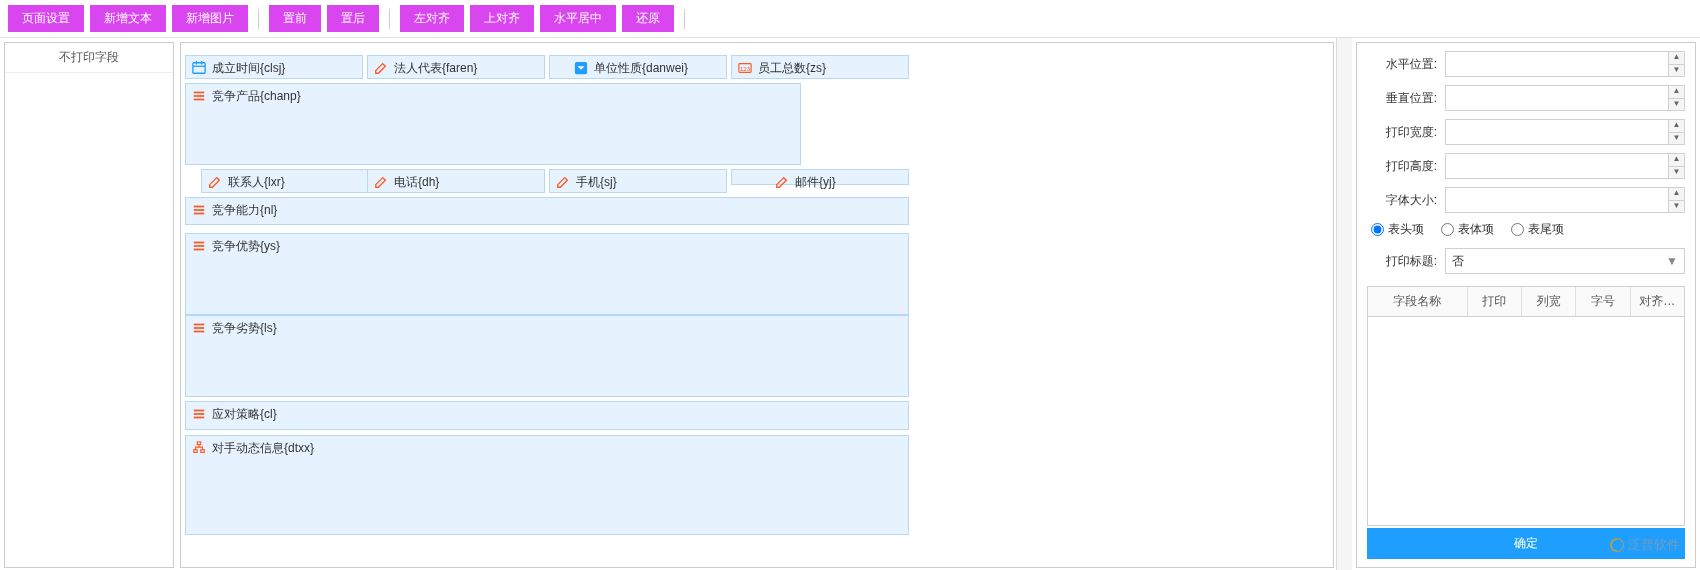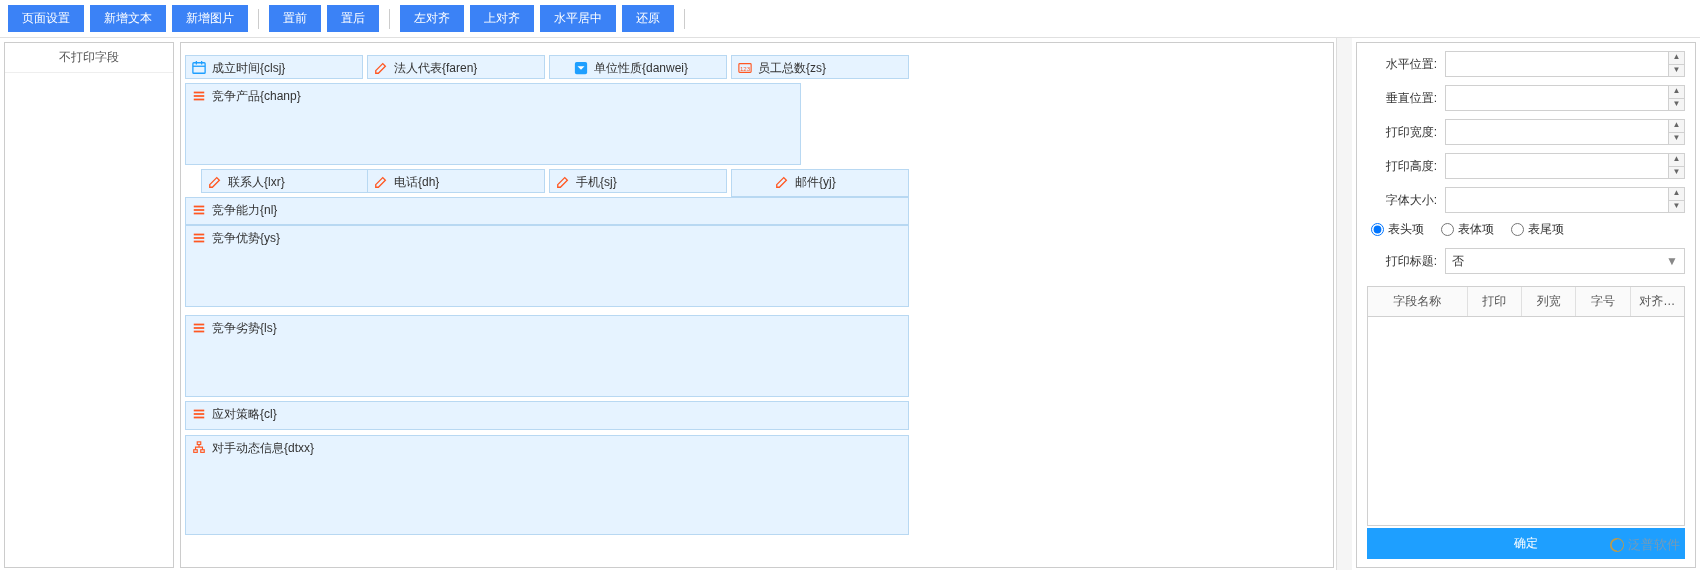--- a/index.html
+++ b/index.html
@@ -1,20 +1,20 @@
 <!DOCTYPE html>
 <html><head>
 <meta charset="utf-8">
 <style>
 * { box-sizing: border-box; margin: 0; padding: 0; }
 body { font-family: "Microsoft YaHei", Arial, sans-serif; font-size: 12px; color: #333; background: #fff; width: 1700px; height: 570px; overflow: hidden; }
 
 
 .toolbar { display: flex; align-items: center; padding: 5px 8px; gap: 6px; border-bottom: 1px solid #e0e0e0; }
-.btn { background: #3b82f6; color: #fff; border: none; padding: 5px 14px; font-size: 12px; cursor: pointer; }
+.btn { background: #d946ef; color: #fff; border: none; padding: 5px 14px; font-size: 12px; cursor: pointer; }
 .sep { width: 1px; height: 20px; background: #ccc; margin: 0 4px; }
 
 
 .main { display: flex; height: 534px; }
 .left-panel { width: 170px; border: 1px solid #ccc; margin: 4px; background: #fff; }
 .left-panel-header { text-align: center; padding: 6px 0; border-bottom: 1px solid #eee; color: #555; }
 
 .canvas-wrap { flex: 1; border: 1px solid #ccc; margin: 4px 2px; overflow: auto; position: relative; }
 .canvas { width: 1030px; background: #fff; position: relative; }
 
@@ -135,36 +135,36 @@
             <path d="M2 11l8-8 3 3-8 8H2v-3z" fill="none" stroke="#FF5722" stroke-width="1.5"></path>
           </svg>
         <span class="txt">电话{dh}</span>
       </div>
       <div class="field" style="left:368px; top:126px; width:178px; height:24px;">
         <svg class="icon ico-edit" viewBox="0 0 16 16">
             <path d="M2 11l8-8 3 3-8 8H2v-3z" fill="none" stroke="#FF5722" stroke-width="1.5"></path>
           </svg>
         <span class="txt">手机{sj}</span>
       </div>
-      <div class="field" style="left:550px; top:126px; width:178px; height:28px;padding-left:43px;">
+      <div class="field" style="left:550px; top:126px; width:178px; height:16px;padding-left:43px;">
         <svg class="icon ico-edit" viewBox="0 0 16 16">
             <path d="M2 11l8-8 3 3-8 8H2v-3z" fill="none" stroke="#FF5722" stroke-width="1.5"></path>
           </svg>
         <span class="txt">邮件{yj}</span>
       </div>
 
       <div class="field" style="left:4px; top:154px; width:724px; height:28px;">
         <svg class="icon ico-list" viewBox="0 0 16 16">
             <line x1="2" y1="4" x2="14" y2="4" stroke="#FF5722" stroke-width="2"></line>
             <line x1="2" y1="8" x2="14" y2="8" stroke="#FF5722" stroke-width="2"></line>
             <line x1="2" y1="12" x2="14" y2="12" stroke="#FF5722" stroke-width="2"></line>
           </svg>
         <span class="txt">竞争能力{nl}</span>
       </div>
-      <div class="field" style="left:4px; top:182px; width:724px; height:82px;">
+      <div class="field" style="left:4px; top:190px; width:724px; height:82px;">
         <svg class="icon ico-list" viewBox="0 0 16 16">
             <line x1="2" y1="4" x2="14" y2="4" stroke="#FF5722" stroke-width="2"></line>
             <line x1="2" y1="8" x2="14" y2="8" stroke="#FF5722" stroke-width="2"></line>
             <line x1="2" y1="12" x2="14" y2="12" stroke="#FF5722" stroke-width="2"></line>
           </svg>
         <span class="txt">竞争优势{ys}</span>
       </div>
       <div class="field" style="left:4px; top:272px; width:724px; height:82px;">
         <svg class="icon ico-list" viewBox="0 0 16 16">
             <line x1="2" y1="4" x2="14" y2="4" stroke="#FF5722" stroke-width="2"></line>

